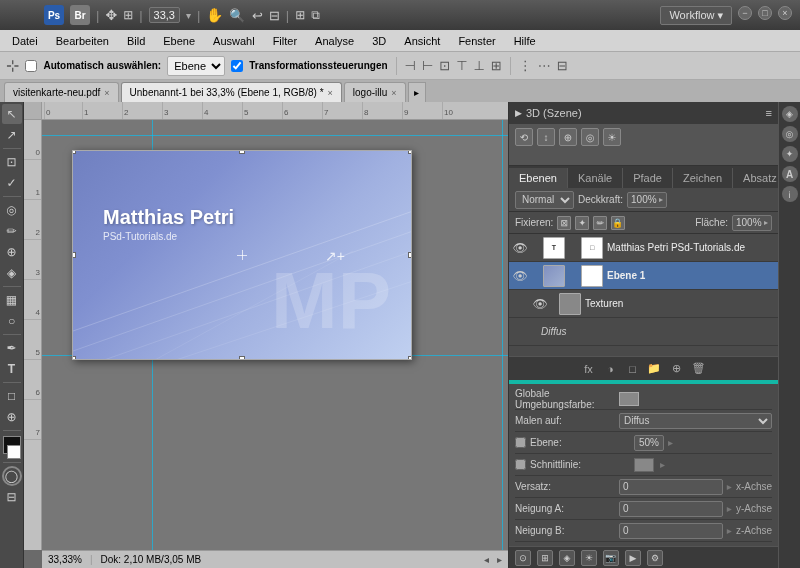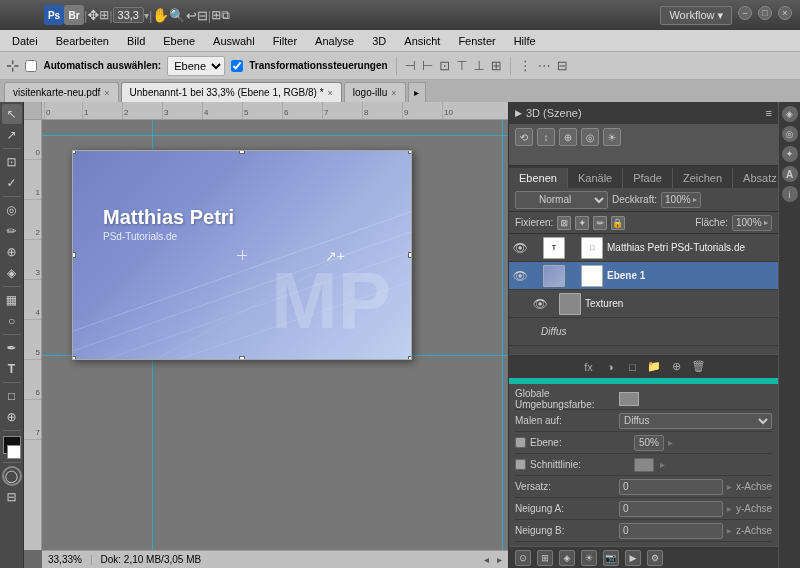--- a/index.html
+++ b/index.html
@@ -11,20 +11,21 @@
       background: linear-gradient(to bottom, #5a5a5a, #3a3a3a);
       display: flex;
       align-items: center;
       justify-content: space-between;
       padding: 0 8px;
       color: #ddd;
     }
     #title-bar-left {
       display: flex;
       align-items: center;
+      gap: 6px;
       padding-left: 36px;
     }
     .tb-icon {
       width: 20px; height: 20px;
       background: #2a5caa;
       border-radius: 3px;
       display: flex; align-items: center; justify-content: center;
       color: #fff; font-weight: bold; font-size: 10px;
     }
     .tb-sep { color: #888; font-size: 13px; }
@@ -274,21 +275,21 @@
       height: 24px;
       background: #4a4a4a;
       display: flex;
       align-items: center;
       padding: 0 6px;
       gap: 4px;
       border-bottom: 1px solid #333;
     }
     .layers-select {
       height: 18px; font-size: 10px; background: #555; border: 1px solid #777;
-      color: #ccc; border-radius: 2px; padding: 0 19px;
+      color: #ccc; border-radius: 2px; padding: 0 2px;
     }
     .layers-label { font-size: 10px; color: #ccc; }
     .lock-icon {
       width: 14px; height: 14px;
       background: #666; border: 1px solid #888;
       display: flex; align-items: center; justify-content: center;
       font-size: 9px; color: #ccc; cursor: pointer; border-radius: 1px;
     }
     .lock-pct-label { font-size: 10px; color: #ccc; margin-left: auto; }
 
@@ -338,21 +339,21 @@
     }
     .footer-icon {
       width: 18px; height: 18px;
       display: flex; align-items: center; justify-content: center;
       color: #aaa; font-size: 11px; cursor: pointer;
     }
 
     
     #panel-3d-settings {
       background: #4a4a4a;
-      border-top: 6px solid #14b8a6;
+      border-top: 4px solid #14b8a6;
       padding: 4px 6px;
       font-size: 10px;
       color: #ccc;
     }
     .settings-row {
       display: flex; align-items: center;
       height: 22px; gap: 4px;
       border-bottom: 1px solid #3a3a3a;
     }
     .settings-label { width: 100px; font-size: 10px; color: #ccc; }

